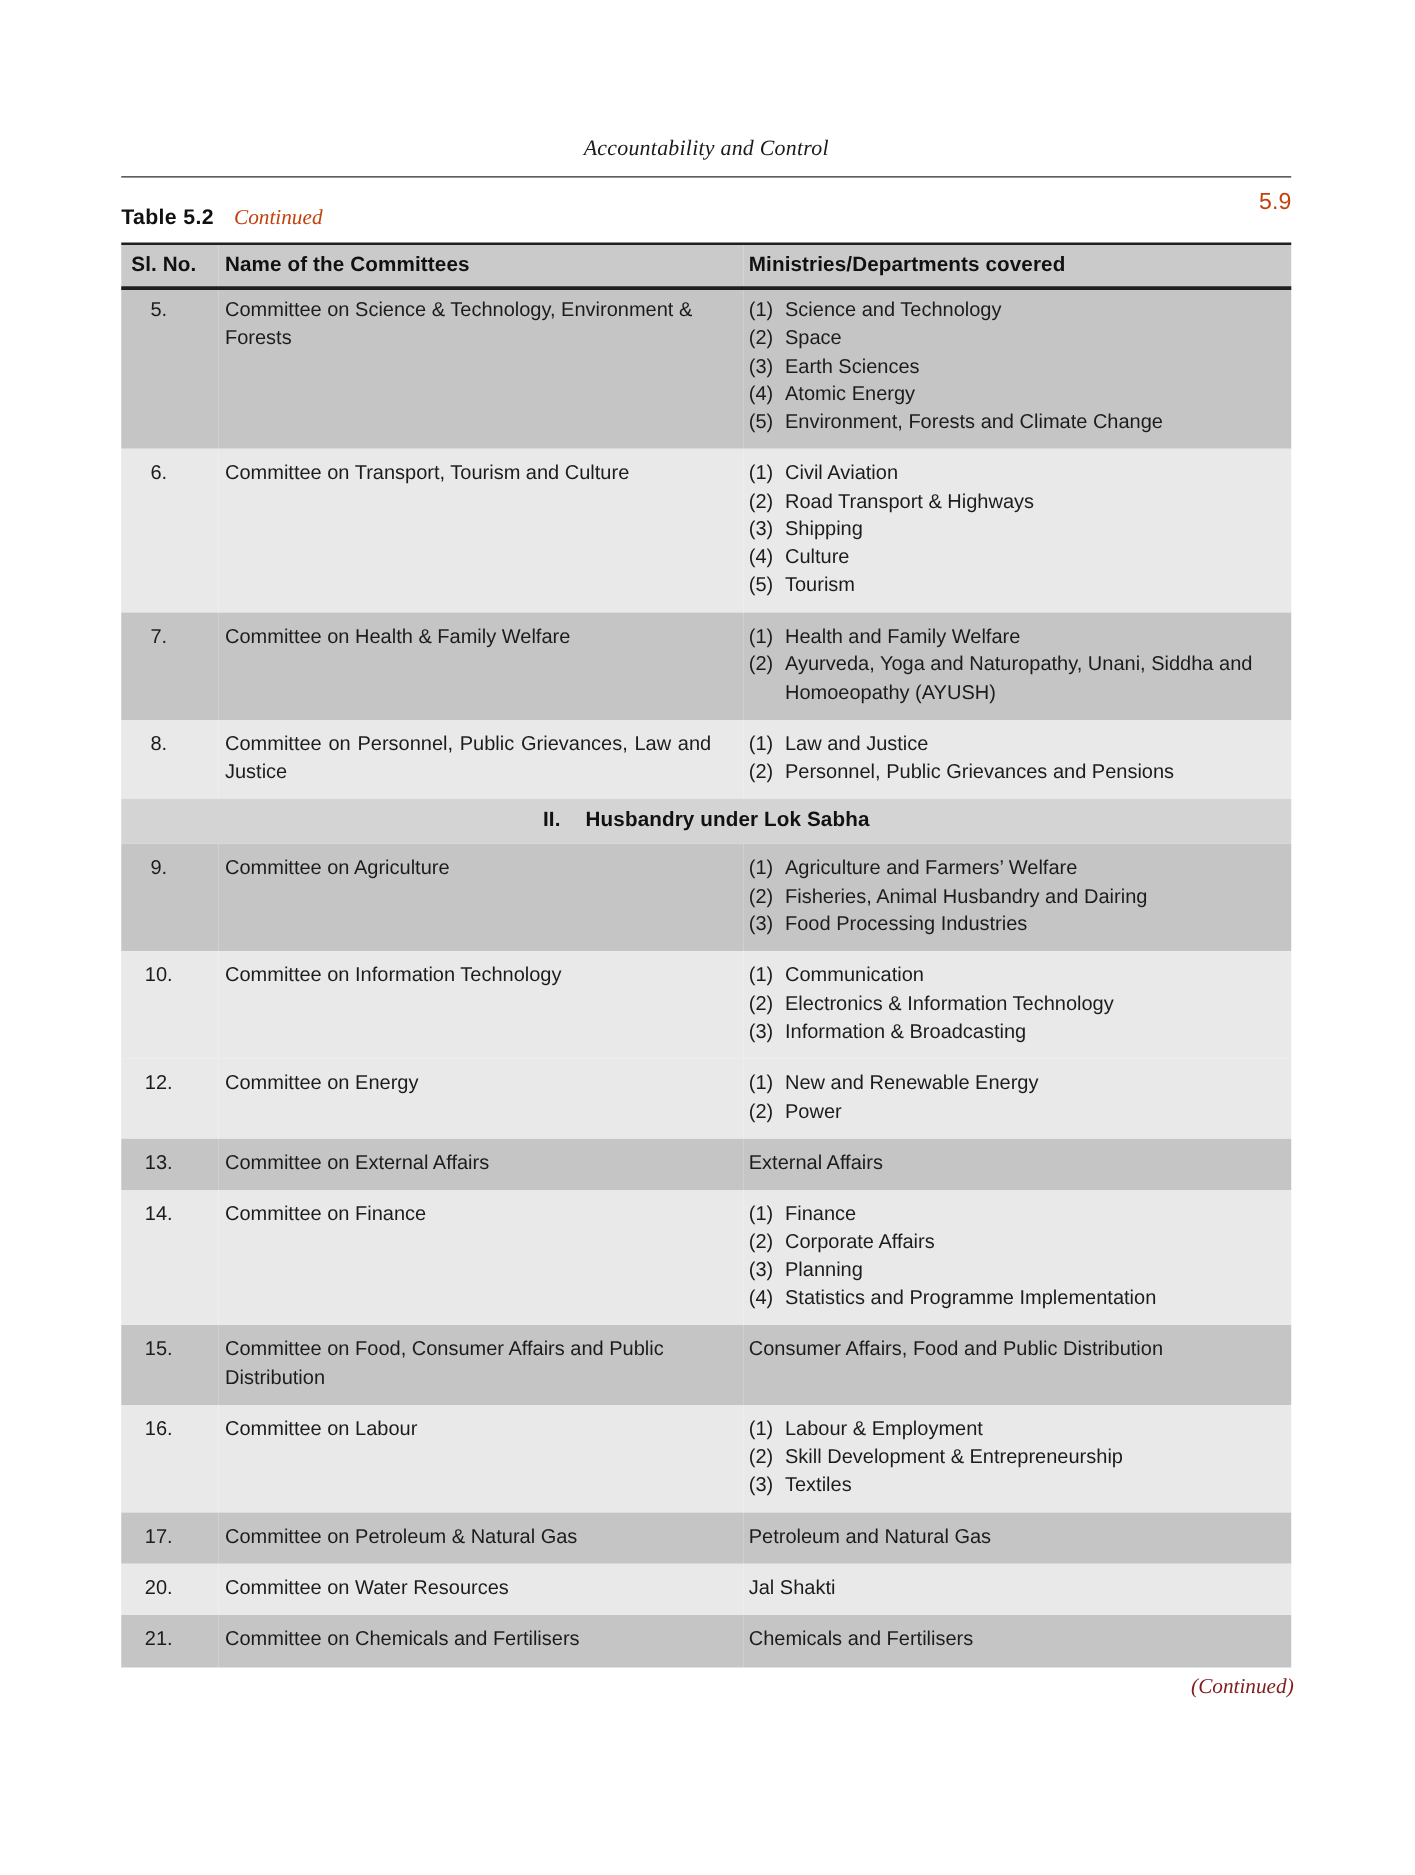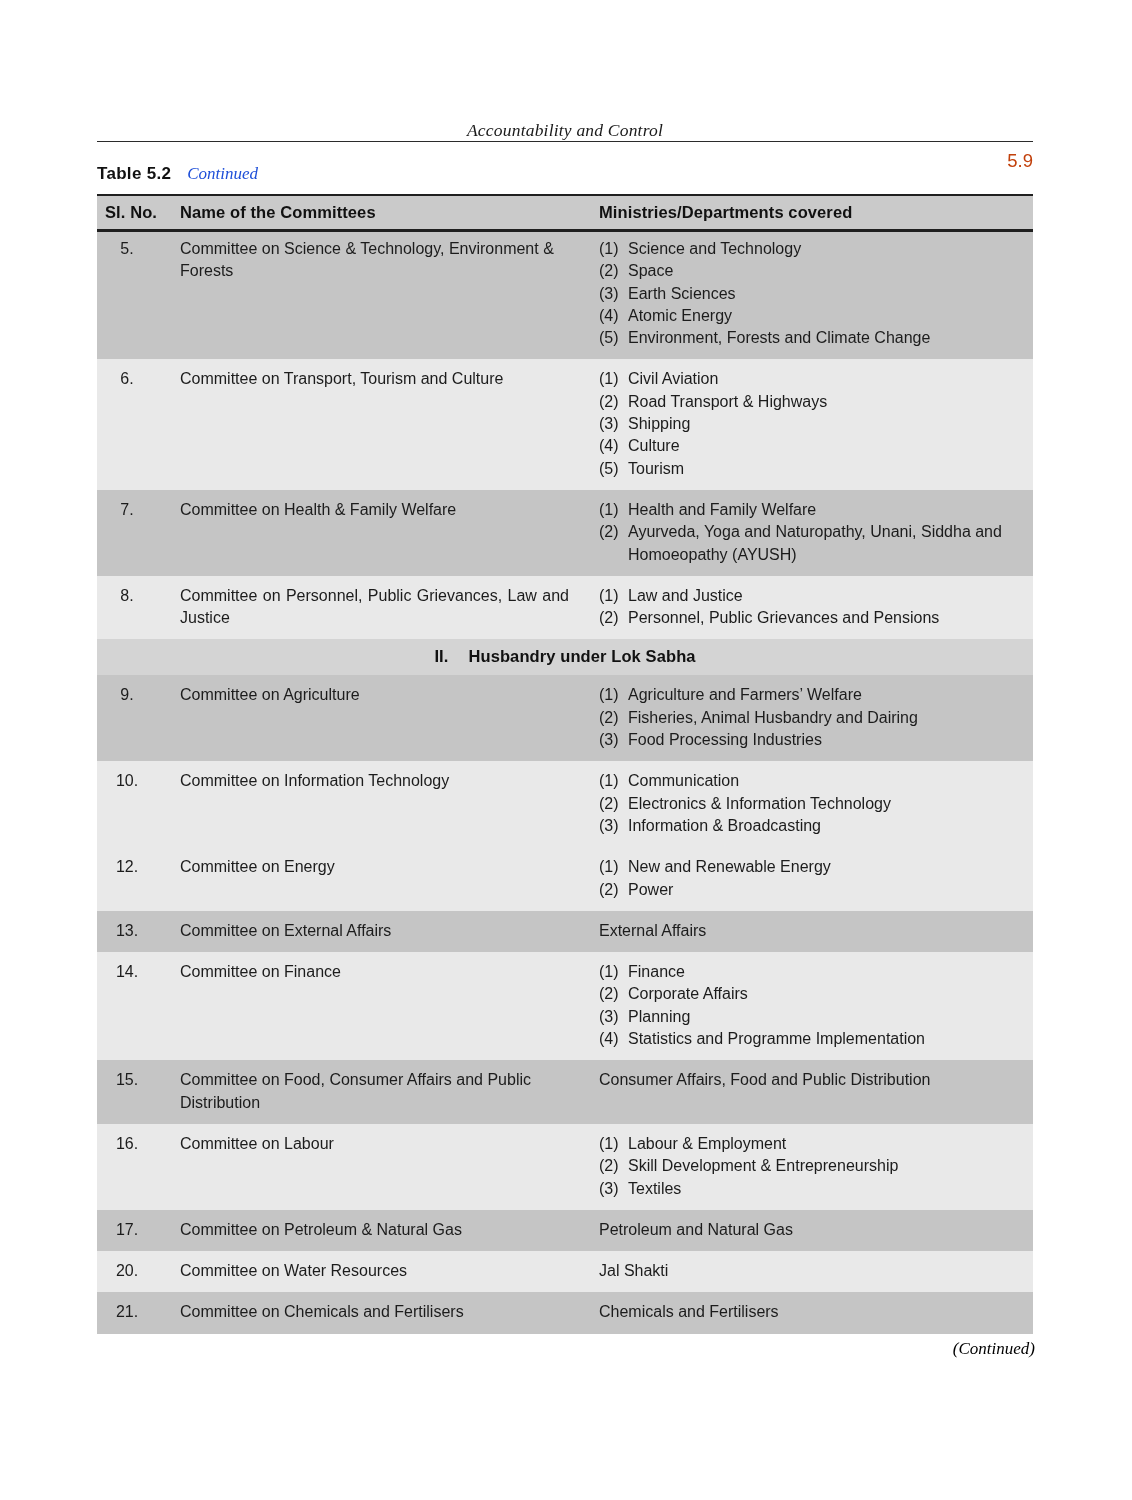--- a/index.html
+++ b/index.html
@@ -23,21 +23,21 @@
   .running-head {
     position: absolute;
     left: 97px;
     top: 108px;
     width: 936px;
     height: 34px;
   }
   .rh-title {
     position: absolute;
     left: 0;
-    top: 12px;
+    top: 0;
     width: 936px;
     text-align: center;
     font-family: "Liberation Serif", serif;
     font-style: italic;
     font-size: 17.5px;
     color: #1a1a1a;
     letter-spacing: 0.2px;
   }
   .rh-folio {
     position: absolute;
@@ -69,21 +69,21 @@
     font-family: "Liberation Sans", sans-serif;
     font-weight: bold;
     font-size: 17px;
     letter-spacing: 0.3px;
     color: #111;
   }
   .caption-continued {
     font-family: "Liberation Serif", serif;
     font-style: italic;
     font-size: 17px;
-    color: #1d4ed8;
+    color: #c2410c;
     margin-left: 16px;
   }
 
   
   .tbl-wrap {
     position: absolute;
     left: 97px;
     top: 194px;
     width: 936px;
   }
@@ -178,21 +178,21 @@
   .justified { text-align: justify; text-align-last: left; }
 
   
   .footer-continued {
     position: absolute;
     right: 97px;
     top: 1339px;
     font-family: "Liberation Serif", serif;
     font-style: italic;
     font-size: 17px;
-    color: #000000;
+    color: #7f1d1d;
   }
 </style>
 </head>
 <body>
 
 <div class="page">
 
   <div class="running-head">
     <div class="rh-title">Accountability and Control</div>
     <div class="rh-folio">5.9</div>

